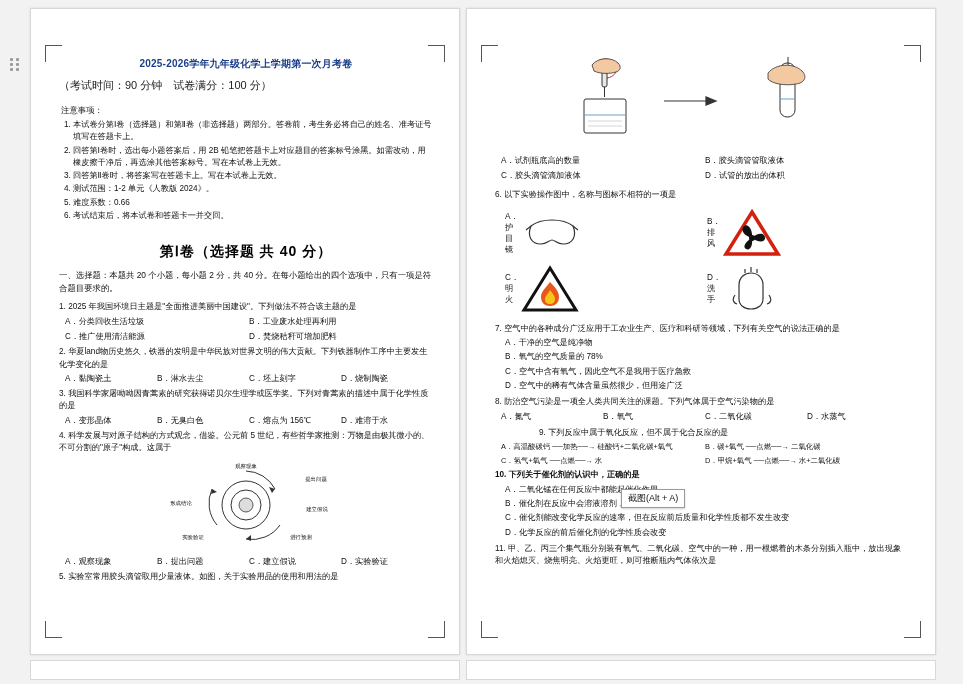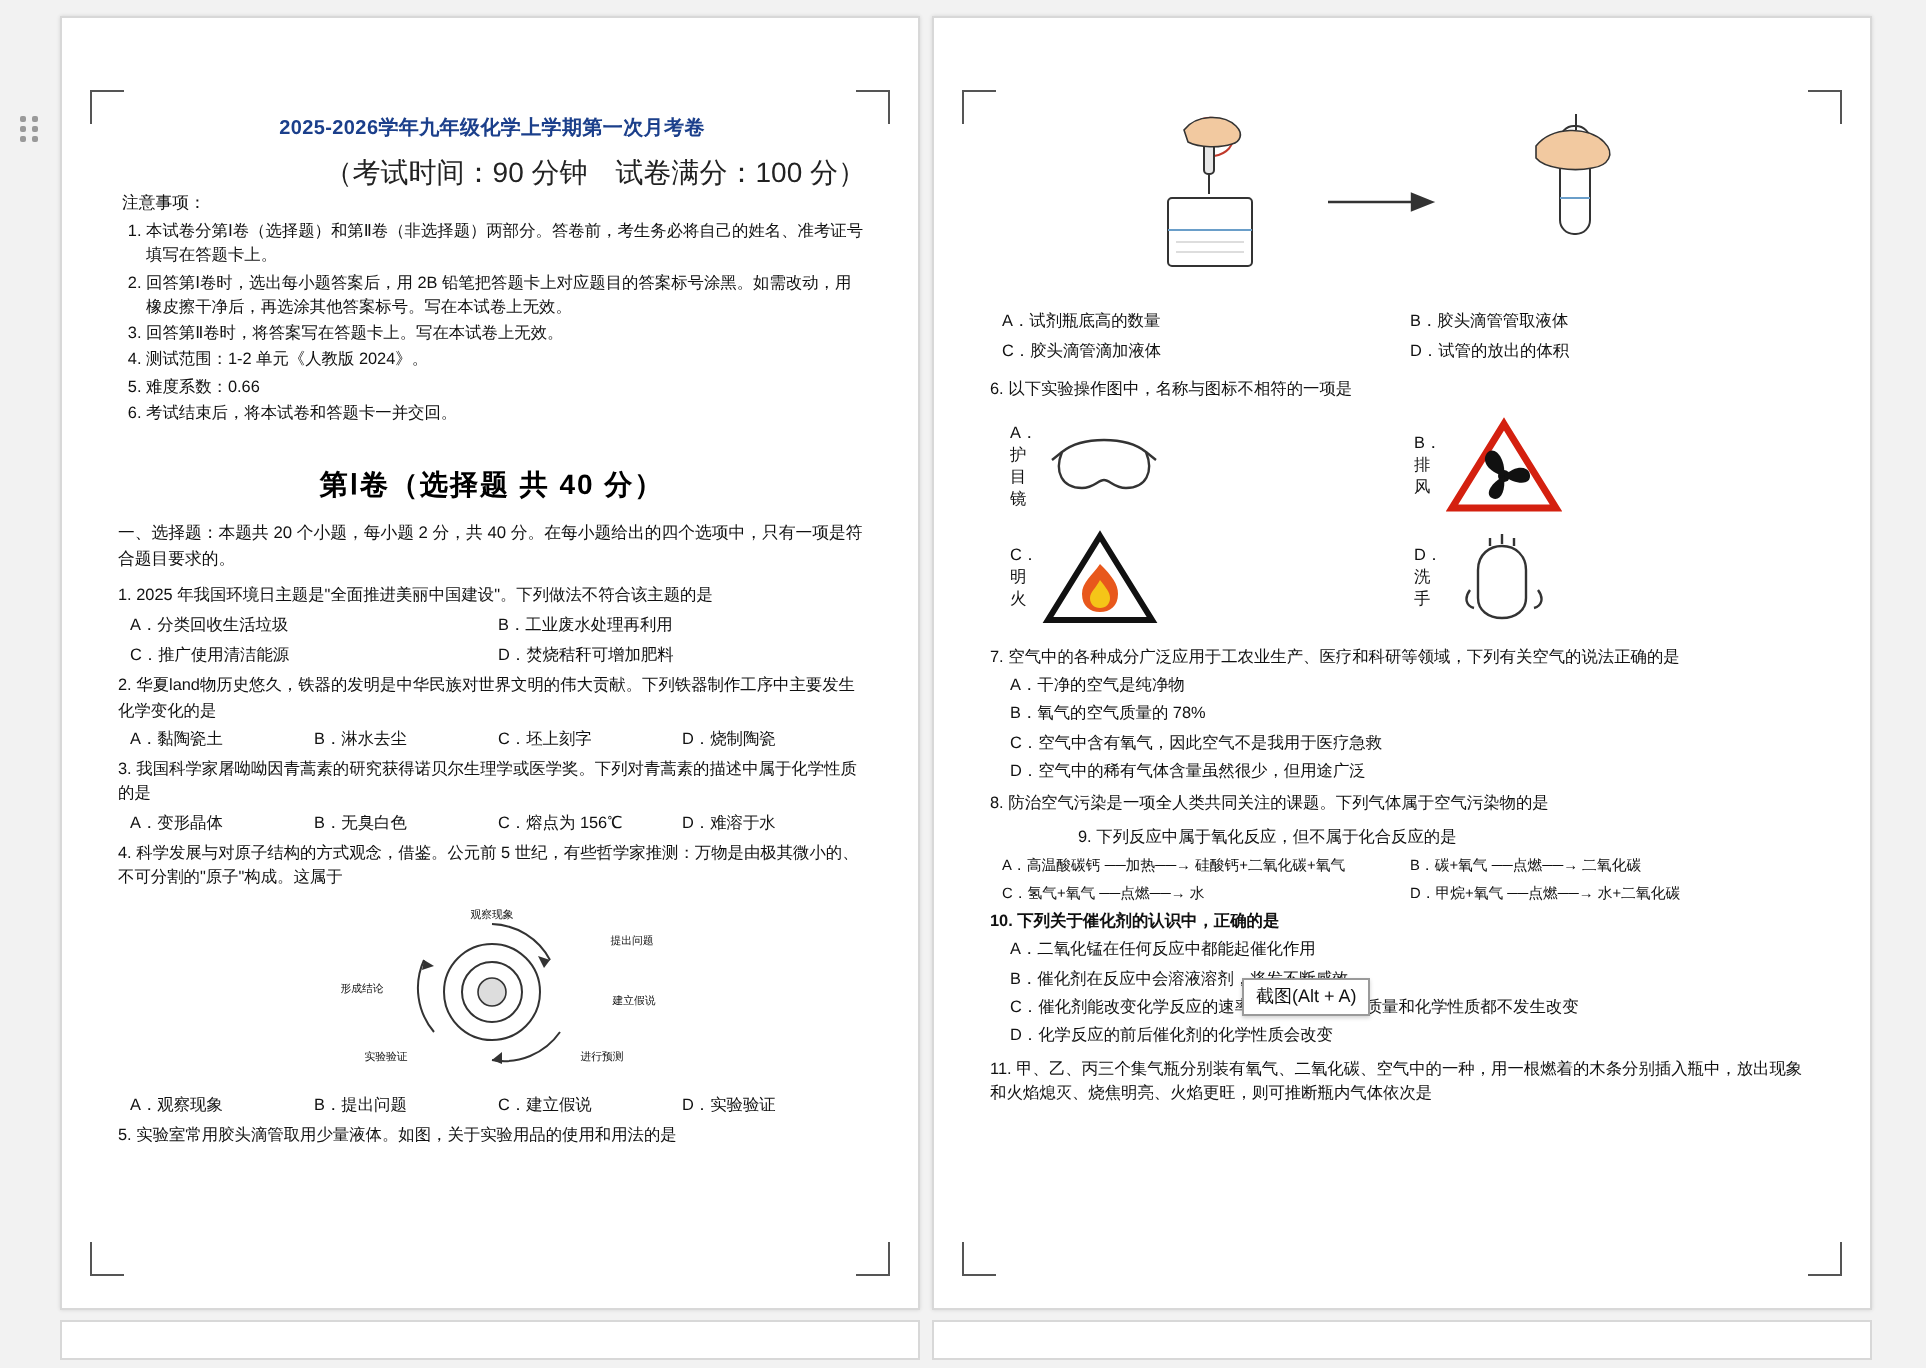--- a/index.html
+++ b/index.html
@@ -30,21 +30,21 @@
   .cm.tr{border-right:1px solid #555;border-top:1px solid #555;right:14px;top:36px;}
   .cm.bl{border-left:1px solid #555;border-bottom:1px solid #555;left:14px;bottom:16px;}
   .cm.br{border-right:1px solid #555;border-bottom:1px solid #555;right:14px;bottom:16px;}
 
   .content{position:absolute;left:28px;right:26px;top:44px;bottom:30px;}
 
   .doc-title{
     text-align:center;font-size:10px;font-weight:bold;color:#1b3f8b;
     letter-spacing:.2px;margin:4px 0 7px 0;
   }
-  .doc-sub{text-align:right;font-size:14px;color:#222;margin-bottom:0;}
+  .doc-sub{text-align:left;font-size:11px;color:#222;margin-bottom:12px;}
 
   .note-head{font-size:8.4px;color:#111;margin:0 0 3px 2px;}
   ol.notes{margin:0;padding-left:14px;}
   ol.notes li{font-size:8.2px;line-height:1.5;color:#111;margin-bottom:1px;}
   .red{color:#c00000;}
 
   .sec-title{
     text-align:center;font-size:14px;font-weight:bold;color:#000;
     margin:21px 0 8px 0;letter-spacing:1px;
   }
@@ -293,20 +293,26 @@
       </div>
       <div class="q" style="margin-left:10px;">A．干净的空气是纯净物</div>
       <div class="q" style="margin-left:10px;">B．氧气的空气质量的 78%</div>
       <div class="q" style="margin-left:10px;">C．空气中含有氧气，因此空气不是我用于医疗急救</div>
       <div class="q" style="margin-left:10px;">D．空气中的稀有气体含量虽然很少，但用途广泛</div>
 
       <div class="q" style="margin-top:4px;">
         <span>8.</span>
         <span>防治空气污染是一项全人类共同关注的课题。下列气体属于空气污染物的是</span>
       </div>
+      <div class="opts o4">
+        <span>A．氮气</span>
+        <span>B．氧气</span>
+        <span>C．二氧化碳</span>
+        <span>D．水蒸气</span>
+      </div>
 
       <div class="q" style="margin-top:4px;padding-left:44px;">
         <span>9.</span>
         <span>下列反应中属于氧化反应，但不属于化合反应的是</span>
       </div>
       <div class="opts o2" style="align-items:flex-end;">
         <span class="tiny">A．高温酸碳钙 ──加热──→ 硅酸钙+二氧化碳+氧气</span>
         <span class="tiny">B．碳+氧气 ──点燃──→ 二氧化碳</span>
       </div>
       <div class="opts o2" style="align-items:flex-end;">

